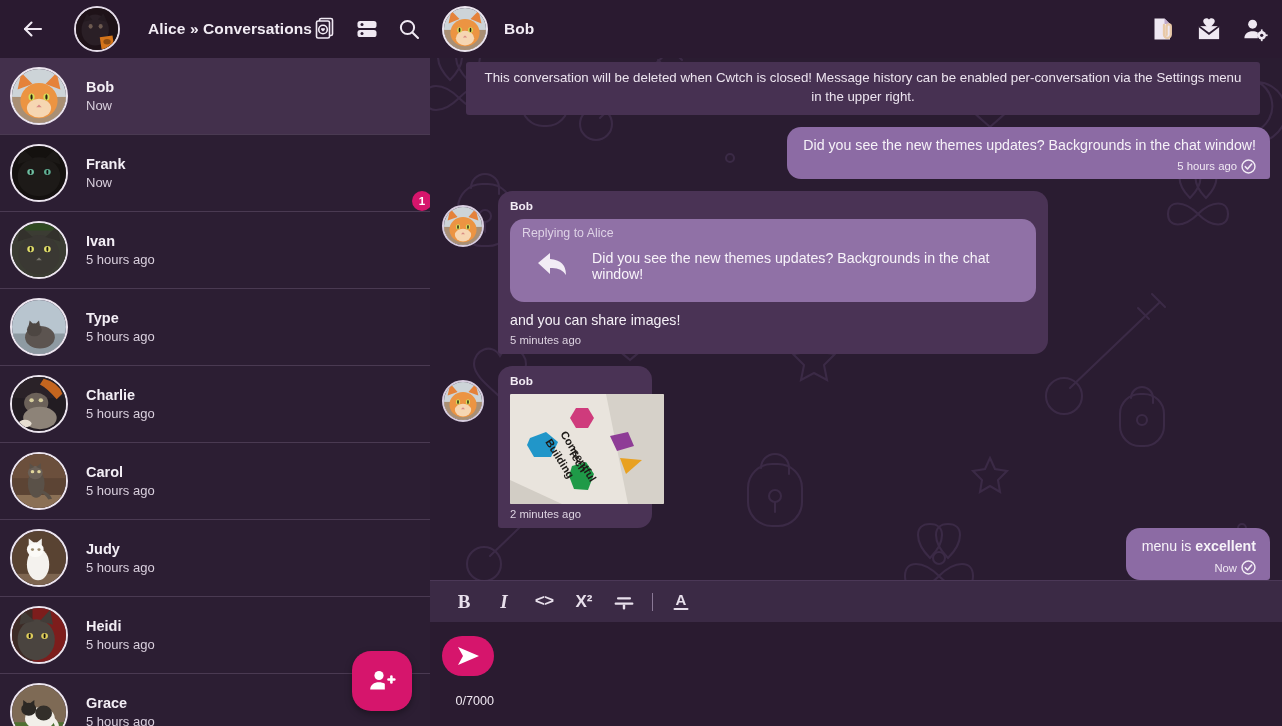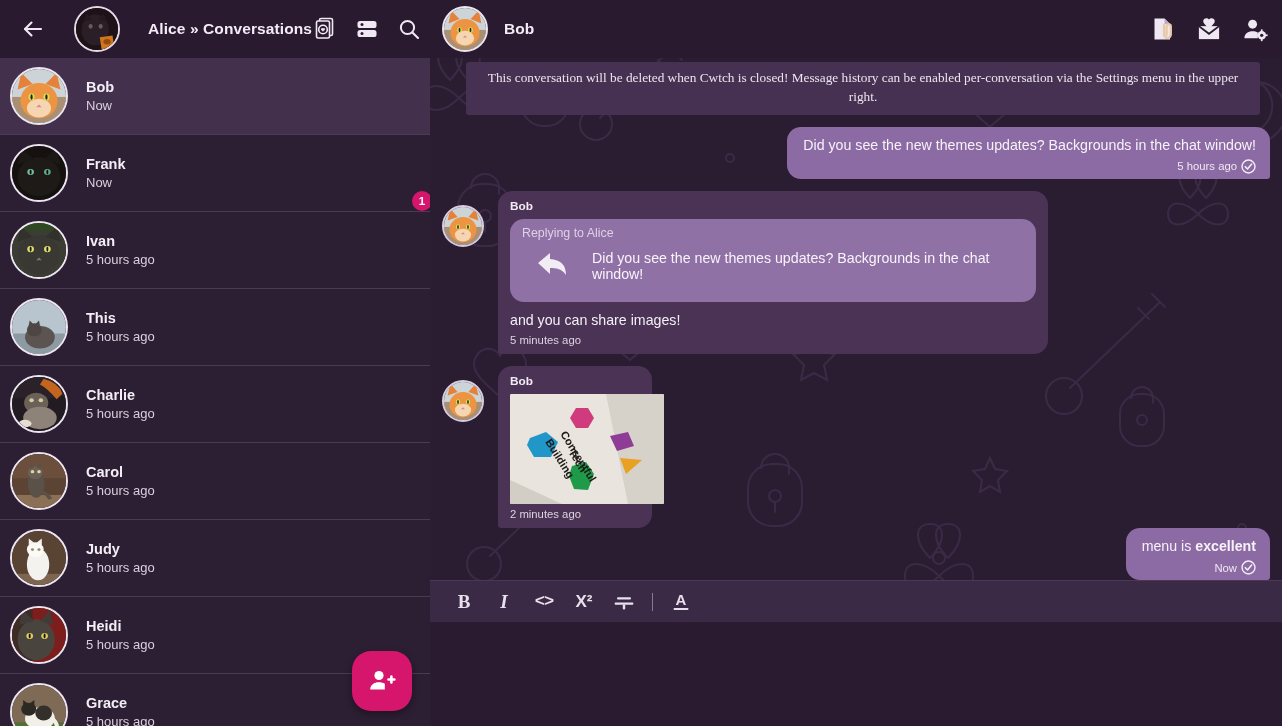--- a/index.html
+++ b/index.html
@@ -150,21 +150,20 @@
 
   .sys-banner {
     margin: 4px 10px 0 24px;
     background: #473152;
     color: #ece4ef;
     font-size: 13.3px;
     line-height: 1.45;
     text-align: center;
     padding: 6px 14px 8px 14px;
     border-radius: 3px;
-    font-family: Liberation Serif, serif;
   }
 
   .msg-row { display: flex; margin-top: 12px; }
   .msg-row.out { justify-content: flex-end; }
   .msg-row.in { justify-content: flex-start; align-items: flex-start; }
 
   .bubble-out {
     background: #8c6ba4;
     border-radius: 14px 14px 3px 14px;
     padding: 9px 14px 5px 16px;
@@ -404,21 +403,21 @@
           <svg viewBox="0 0 58 58" aria-hidden="true">
             <rect width="58" height="58" fill="#b8c5cf"></rect>
             <rect y="36" width="58" height="22" fill="#8e9aa2"></rect>
             <ellipse cx="30" cy="40" rx="16" ry="12" fill="#5c5450"></ellipse>
             <ellipse cx="24" cy="32" rx="8" ry="7" fill="#4d4642"></ellipse>
             <path d="M18 27 l1 -5 4 4 z" fill="#4d4642"></path>
             <path d="M30 27 l-1 -5 -4 4 z" fill="#4d4642"></path>
           </svg>
         </div>
         <div class="c-meta">
-          <div class="c-name">This</div>
+          <div class="c-name">Type</div>
           <div class="c-time">5 hours ago</div>
         </div>
       </div>
 
       <div class="contact-row">
         <div class="c-avatar-wrap">
           <svg viewBox="0 0 58 58" aria-hidden="true">
             <rect width="58" height="58" fill="#221c22"></rect>
             <path d="M0 0 h58 v20 q-20 6 -58 2 z" fill="#2a2228"></path>
             <path d="M34 2 q16 4 20 16 l-6 6 q-10 -12 -18 -16 z" fill="#c4651f"></path>
@@ -823,16 +822,24 @@
         <div class="fdiv"></div>
         <div class="fbtn" style="flex-direction:column;">
           <svg width="22" height="24" viewBox="0 0 22 24" aria-hidden="true">
             <text x="11" y="15" text-anchor="middle" font-family="Liberation Sans, sans-serif" font-size="15" fill="#e8e0ec">A</text>
             <rect x="3.5" y="18" width="15" height="2.1" rx="1" fill="#e8e0ec"></rect>
           </svg>
         </div>
       </div>
 
       <div class="input-area">
+        <div class="send-col">
+          <div class="send-btn">
+            <svg width="26" height="26" viewBox="0 0 26 26" aria-hidden="true">
+              <path d="M3 4 L24 13 L3 22 L8 13 Z" fill="#ffffff"></path>
+            </svg>
+          </div>
+          <div class="char-count">0/7000</div>
+        </div>
       </div>
     </div>
   </div>
 </div>
 
 </body></html>

